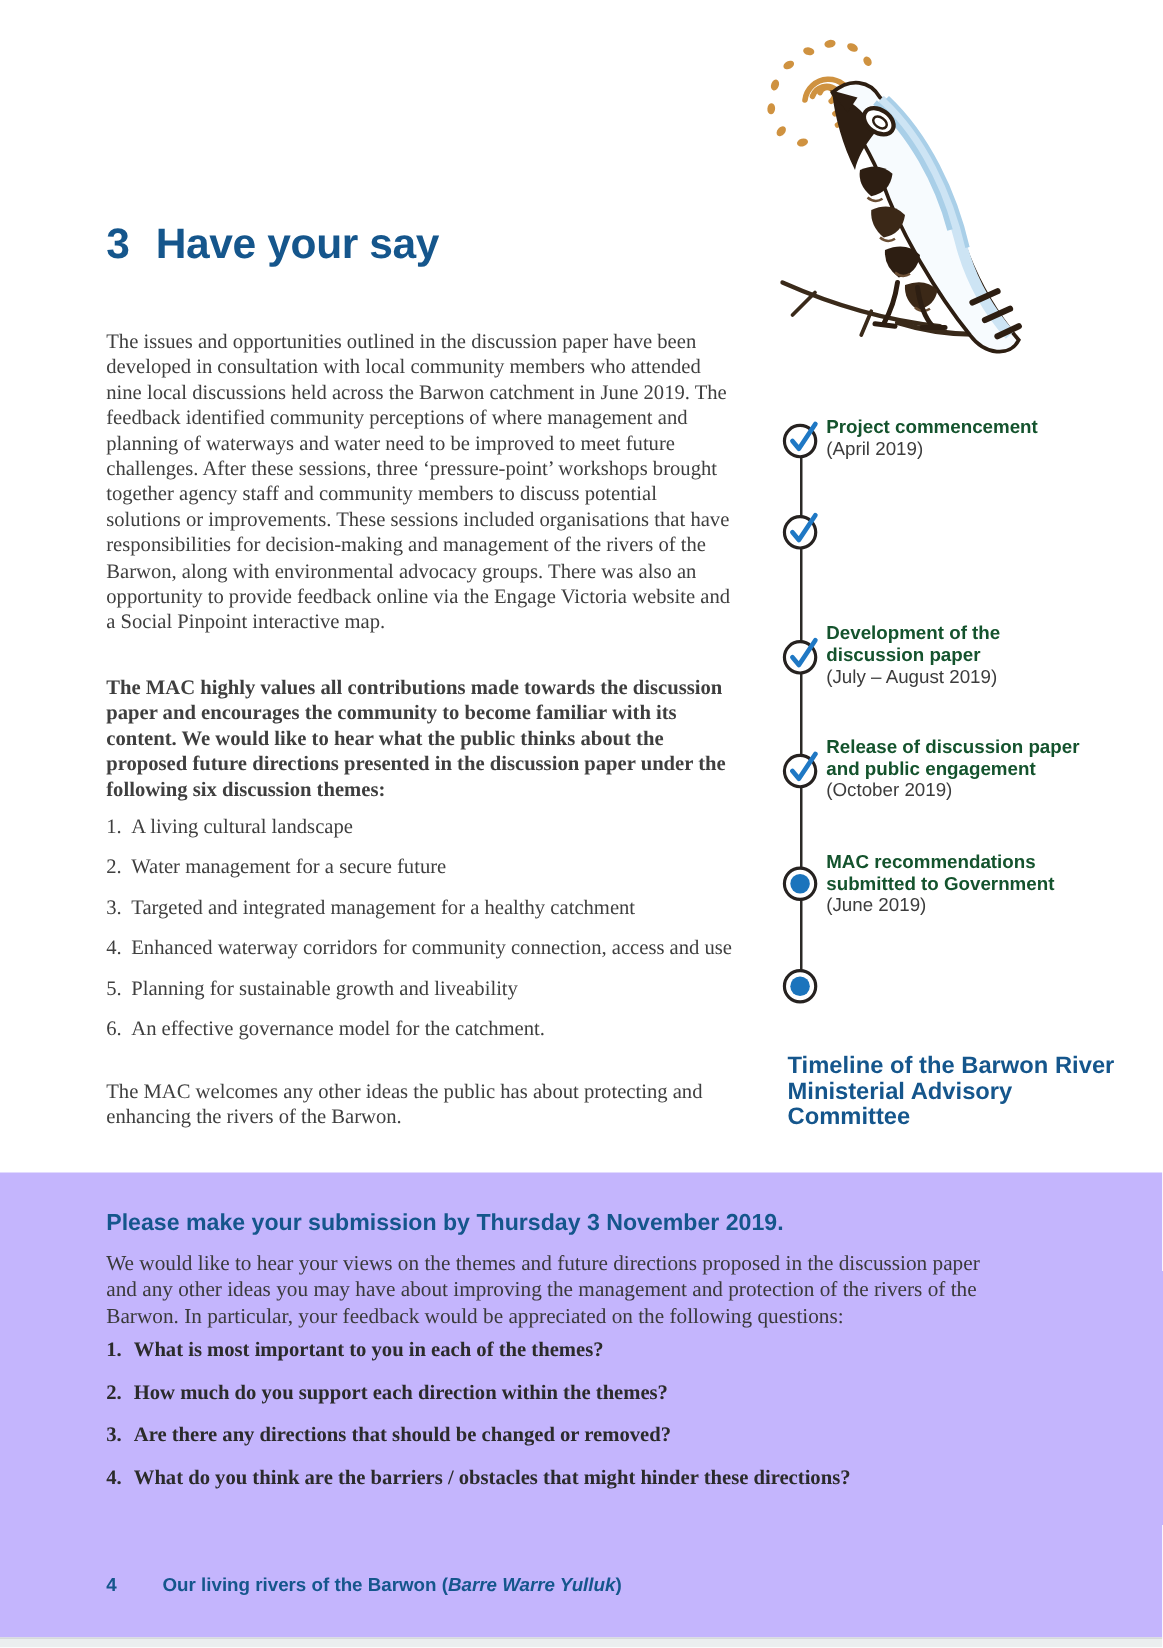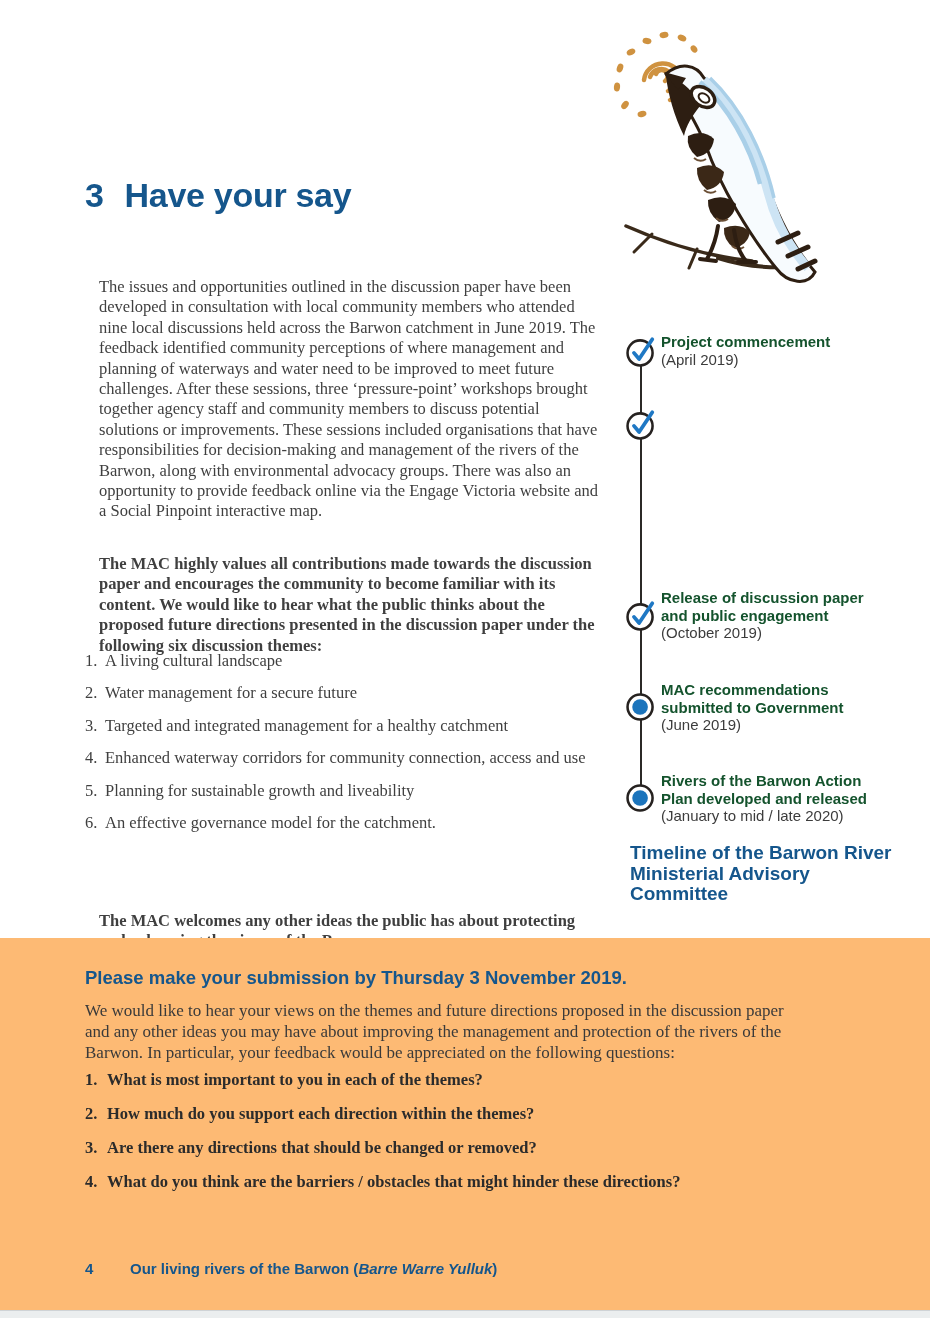--- a/index.html
+++ b/index.html
@@ -5,24 +5,24 @@
   html,body{margin:0;padding:0;background:#ffffff;}
   .page{position:relative;width:930px;height:1318px;background:#ffffff;overflow:hidden;
         font-family:"Liberation Serif","DejaVu Serif",serif;color:#3f3f3f;}
 
   
   .chapter-heading{position:absolute;left:85px;top:176px;
         font-family:"Liberation Sans","DejaVu Sans",sans-serif;font-weight:bold;
         font-size:34px;color:#15568c;letter-spacing:-0.3px;}
   .chapter-heading .chapter-number{margin-right:21px;}
 
-  .body-par{position:absolute;left:85px;width:504px;font-size:16.5px;line-height:20.4px;color:#3f3f3f;margin:14px;}
+  .body-par{position:absolute;left:85px;width:504px;font-size:16.5px;line-height:20.4px;color:#3f3f3f;margin:0;}
   #par-intro{top:263px;}
   #par-mac{top:540px;font-weight:bold;}
-  #par-closing{top:897px;font-weight:bold;}
+  #par-closing{top:863px;}
 
   .themes-list{position:absolute;left:85px;top:651px;width:504px;margin:0;padding:0;list-style:none;}
   .themes-list li{margin:0 0 12px 0;font-size:16.5px;line-height:20.4px;display:flex;}
   .themes-list .num{width:20px;flex:0 0 20px;}
   .themes-list .txt{flex:1;}
 
   
   .timeline{position:absolute;left:625px;top:333px;width:270px;height:500px;}
   .timeline-line{position:absolute;left:15px;top:16px;width:2px;height:448px;background:#2b2926;}
   .tl-item{position:absolute;left:0;display:flex;align-items:center;width:270px;}
@@ -33,21 +33,21 @@
   .tl-date{color:#3c3c3c;white-space:pre-line;}
 
   .timeline-caption{position:absolute;left:630px;top:843px;width:272px;
         font-family:"Liberation Sans","DejaVu Sans",sans-serif;font-weight:bold;
         font-size:19px;line-height:20.5px;color:#15568c;white-space:pre-line;}
 
   
   .bird-art{position:absolute;left:600px;top:18px;width:300px;height:280px;}
 
   
-  .submission-box{position:absolute;left:0;top:938px;width:930px;height:372px;background:#fdba74;}
+  .submission-box{position:absolute;left:0;top:938px;width:930px;height:372px;background:#c4b5fd;}
   .box-heading{position:absolute;left:85px;top:29px;
         font-family:"Liberation Sans","DejaVu Sans",sans-serif;font-weight:bold;
         font-size:18.5px;color:#15568c;}
   .box-par{position:absolute;left:85px;top:62px;width:706px;font-size:17px;line-height:21px;color:#3a3a3a;margin:0;}
   .questions-list{position:absolute;left:85px;top:132px;width:740px;margin:0;padding:0;list-style:none;}
   .questions-list li{display:flex;margin:0 0 14.5px 0;font-weight:bold;font-size:16.5px;line-height:19.5px;color:#2b2b2b;}
   .questions-list .num{flex:0 0 22px;width:22px;}
 
   .page-footer{position:absolute;left:0;top:322px;width:930px;height:24px;
         font-family:"Liberation Sans","DejaVu Sans",sans-serif;font-weight:bold;
@@ -184,20 +184,33 @@
         </div>
       </div>
       <div class="tl-item" style="top: 74px;">
         <span class="tl-icon">
           <svg width="32" height="34" viewBox="0 0 34 36">
             <circle cx="16" cy="20" r="13.3" fill="#ffffff" stroke="#262220" stroke-width="2.7"></circle>
             <path d="M9.5,20 L15,26.5 L29,5.5" fill="none" stroke="#1f78c4" stroke-width="4" stroke-linecap="round" stroke-linejoin="round"></path>
           </svg>
         </span>
       </div>
+      <div class="tl-item" style="top: 165px;">
+        <span class="tl-icon">
+          <svg width="32" height="34" viewBox="0 0 34 36">
+            <circle cx="16" cy="20" r="13.3" fill="#ffffff" stroke="#262220" stroke-width="2.7"></circle>
+            <path d="M9.5,20 L15,26.5 L29,5.5" fill="none" stroke="#1f78c4" stroke-width="4" stroke-linecap="round" stroke-linejoin="round"></path>
+          </svg>
+        </span>
+        <div class="tl-text">
+          <div class="tl-label">Development of the
+discussion paper</div>
+          <div class="tl-date">(July – August 2019)</div>
+        </div>
+      </div>
       <div class="tl-item" style="top: 256px;">
         <span class="tl-icon">
           <svg width="32" height="34" viewBox="0 0 34 36">
             <circle cx="16" cy="20" r="13.3" fill="#ffffff" stroke="#262220" stroke-width="2.7"></circle>
             <path d="M9.5,20 L15,26.5 L29,5.5" fill="none" stroke="#1f78c4" stroke-width="4" stroke-linecap="round" stroke-linejoin="round"></path>
           </svg>
         </span>
         <div class="tl-text">
           <div class="tl-label">Release of discussion paper
 and public engagement</div>
@@ -217,25 +230,20 @@
           <div class="tl-date">(June 2019)</div>
         </div>
       </div>
       <div class="tl-item" style="top: 439px;">
         <span class="tl-icon">
           <svg width="32" height="34" viewBox="0 0 34 36">
             <circle cx="16" cy="18" r="13.3" fill="#ffffff" stroke="#262220" stroke-width="2.7"></circle>
             <circle cx="16" cy="18" r="8.3" fill="#1b74bc"></circle>
           </svg>
         </span>
-        <div class="tl-text">
-          <div class="tl-label">Rivers of the Barwon Action
-Plan developed and released</div>
-          <div class="tl-date">(January to mid / late 2020)</div>
-        </div>
       </div>
     </div>
   <div class="timeline-caption">Timeline of the Barwon River
 Ministerial Advisory
 Committee</div>
 
   <div class="submission-box">
     <div class="box-heading">Please make your submission by Thursday 3 November 2019.</div>
     <p class="box-par">We would like to hear your views on the themes and future directions proposed in the discussion paper and any other ideas you may have about improving the management and protection of the rivers of the Barwon. In particular, your feedback would be appreciated on the following questions:</p>
     <ol class="questions-list" id="questions">

